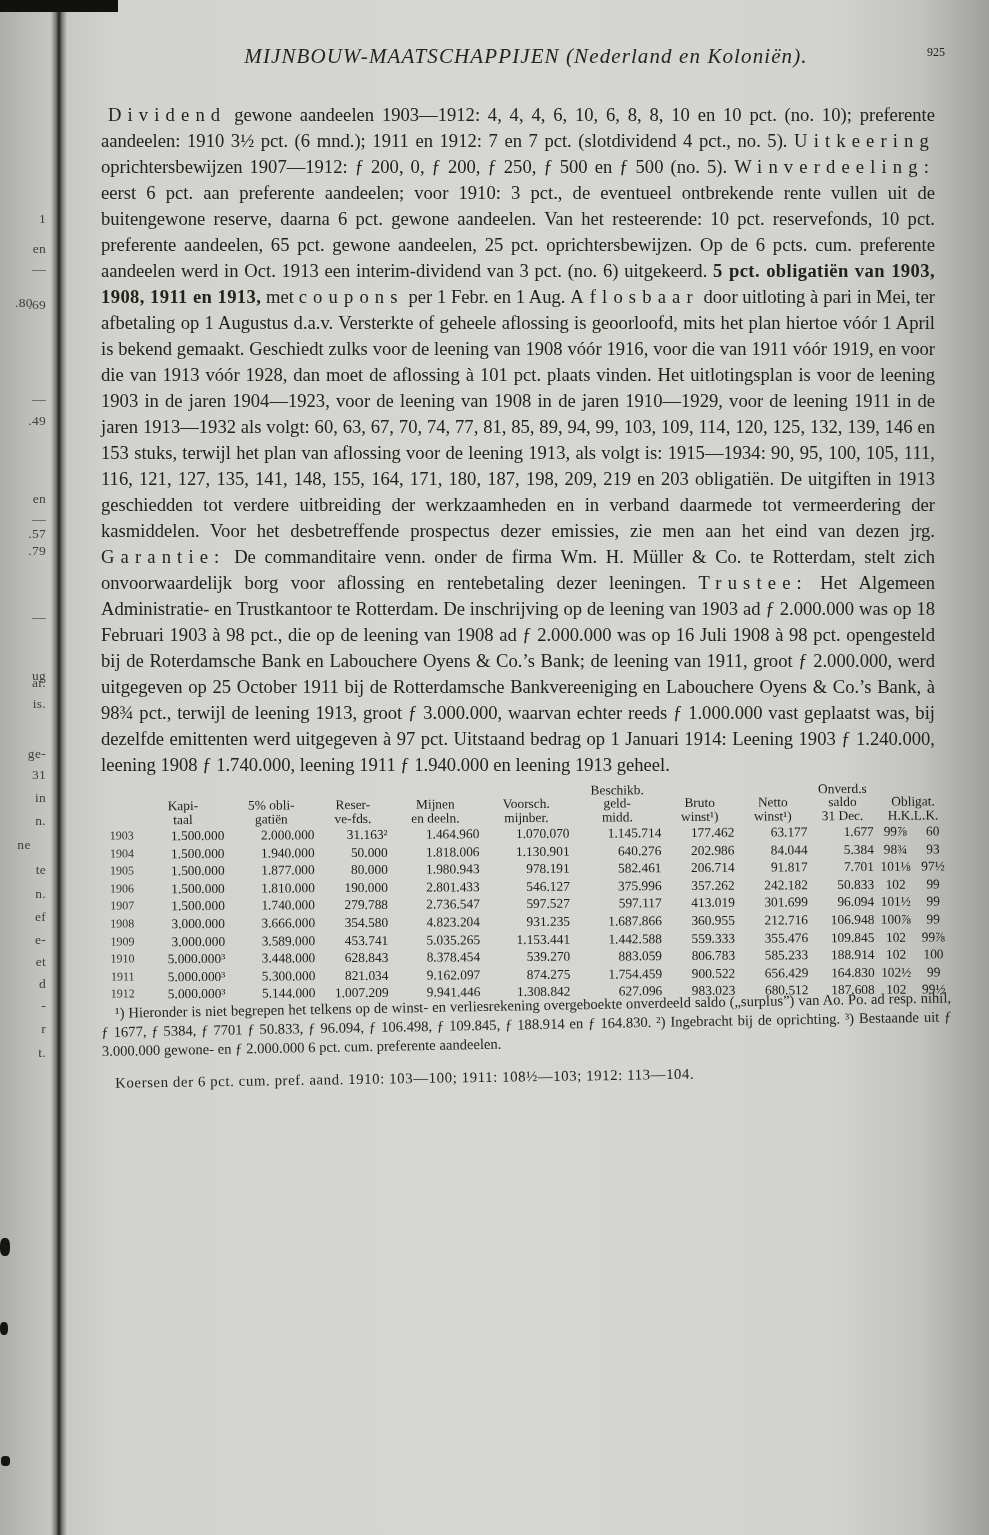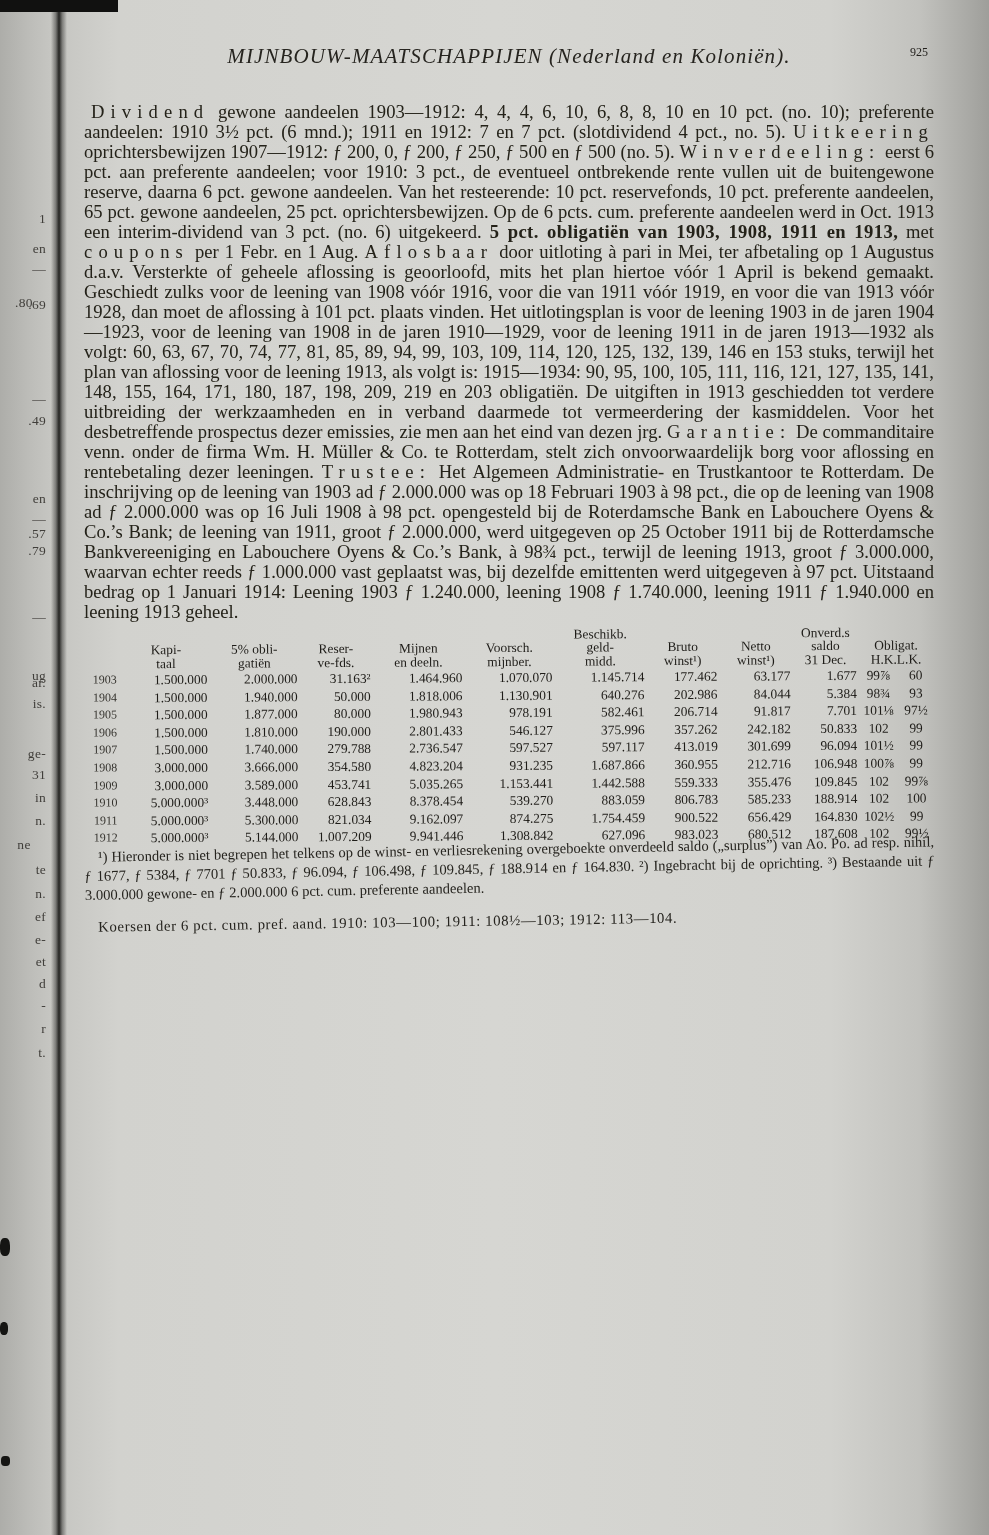--- a/index.html
+++ b/index.html
@@ -13,25 +13,25 @@
   .corner-bar { position:absolute; left:0; top:0; width:118px; height:12px; background:#111110; }
   .binding { position:absolute; left:51px; top:0; width:16px; height:100%;
     background: linear-gradient(90deg, rgba(30,30,28,0) 0%, rgba(30,30,28,.45) 30%, #232321 50%, rgba(30,30,28,.45) 70%, rgba(30,30,28,0) 100%); }
   .left-strip { position:absolute; left:0; top:0; width:51px; height:100%;
     background: linear-gradient(90deg,#adada9 0%, #bcbcb8 55%, #c6c6c2 100%); }
   .ink-speck { position:absolute; background:#151513; border-radius:40%; }
   
   .margin-frag { position:absolute; left:2px; width:44px; text-align:right;
     font-size:13.5px; color:#403e3a; line-height:13px; letter-spacing:.3px; }
   
-  .content { position:absolute; left:84px; top:44px; width:850px; }
+  .content { position:absolute; left:101px; top:44px; width:850px; }
   .page-head { position:relative; height:28px; }
   .page-title { text-align:center; font-style:italic; font-size:21px; letter-spacing:1.1px; color:#26241f; }
   .page-num { position:absolute; right:6px; top:1px; font-size:12px; font-style:normal; }
-  .body-par { margin:30px 0 0 0; text-align:justify; font-size:18.6px; line-height:20px;
+  .body-par { margin:30px 16px 0 0; text-align:justify; font-size:18.6px; line-height:26px;
     text-indent:7px; color:#242219; }
   .seg-normal {}
   .seg-bold { font-weight:bold; letter-spacing:.4px; }
   .seg-spread { letter-spacing:.33em; }
   
   .fin-table-wrap { margin-top:5px; transform:rotate(-0.35deg); }
   table.fin { width:100%; border-collapse:collapse; font-size:13.4px; color:#1e1c18; }
   table.fin th, table.fin td { padding:0 2px; font-weight:normal; white-space:nowrap; }
   table.fin th { text-align:center; line-height:14px; font-size:13.4px; }
   table.fin .toplab th { line-height:13px; height:14px; }

